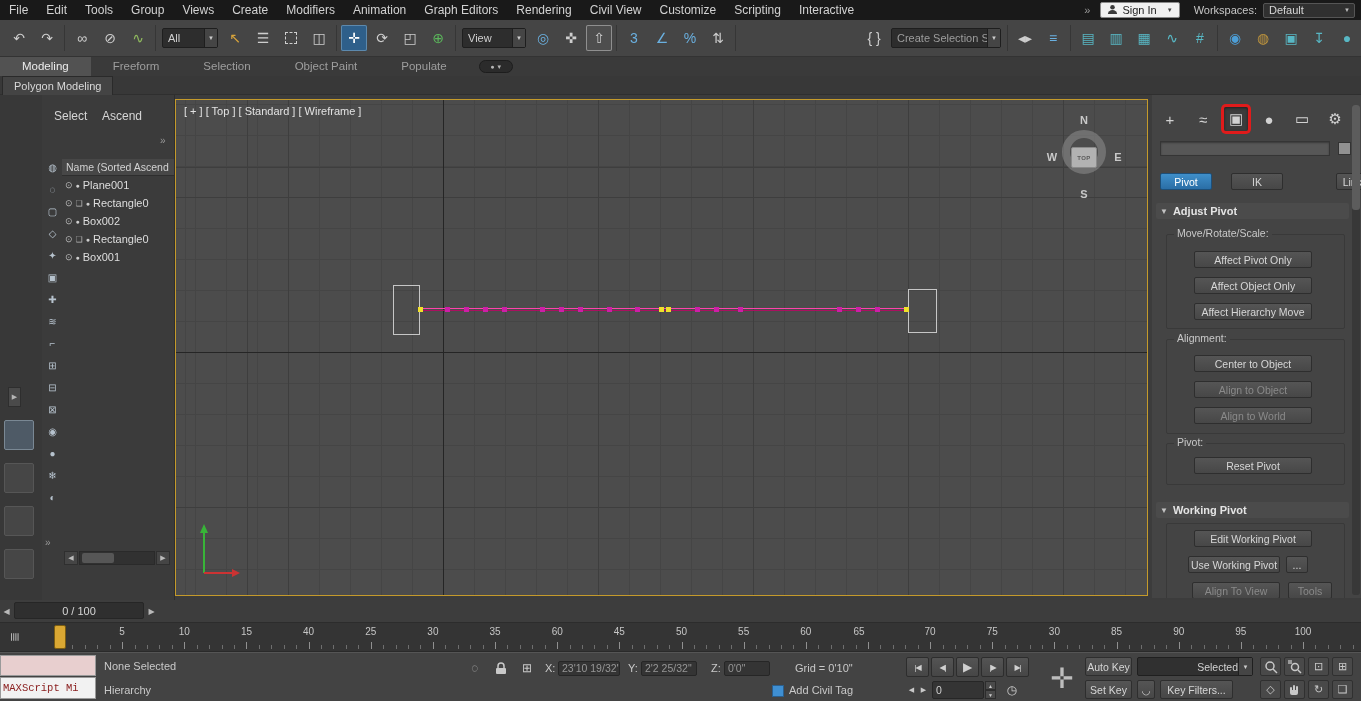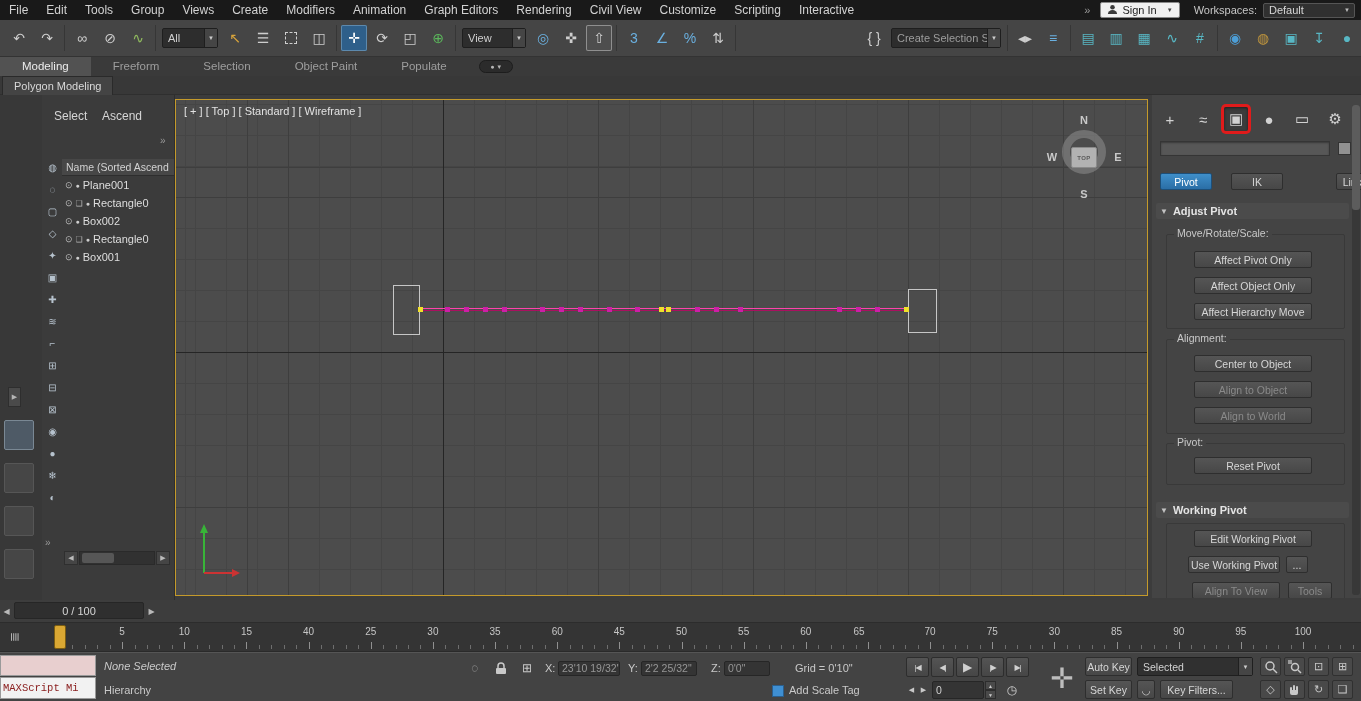--- a/index.html
+++ b/index.html
@@ -122,21 +122,21 @@
   #statusbar{position:absolute;left:0;top:652px;width:1361px;height:49px;background:#434343;border-top:1px solid #555;}
   #msx-top{position:absolute;left:0;top:2px;width:96px;height:21px;background:#e8cfcf;border:1px solid #9a9a9a;}
   #msx-bot{position:absolute;left:0;top:24px;width:96px;height:22px;background:#f2f2f2;border:1px solid #9a9a9a;color:#8b2020;font-family:"Liberation Mono",monospace;font-size:10.5px;line-height:20px;padding-left:2px;white-space:nowrap;overflow:hidden;}
   .slabel{position:absolute;font-size:11px;color:#c9c9c9;white-space:nowrap;}
   .numfield{position:absolute;background:#343434;border:1px solid #262626;border-radius:2px;color:#969696;font-size:10.5px;line-height:13px;padding:0 3px;white-space:nowrap;overflow:hidden;height:15px;}
   .s-ic{position:absolute;width:18px;height:18px;display:flex;align-items:center;justify-content:center;color:#c9c9c9;font-size:12px;}
   #playback{position:absolute;left:906px;top:4px;display:flex;gap:2px;}
   .pb-btn{width:23px;height:20px;background:linear-gradient(#545454,#464646);border:1px solid #2d2d2d;border-radius:2px;color:#d0d0d0;font-size:8px;display:flex;align-items:center;justify-content:center;letter-spacing:-1px;}
   .sbtn{position:absolute;height:19px;background:linear-gradient(#555,#474747);border:1px solid #2e2e2e;border-radius:2px;color:#d6d6d6;font-size:10.5px;display:flex;align-items:center;justify-content:center;}
   .sdd{position:absolute;background:#303030;border:1px solid #1f1f1f;border-radius:2px;display:flex;align-items:center;height:19px;}
-  .sdd .lbl{flex:1;padding-left:5px;color:#d2d2d2;font-size:10.5px;}
+  .sdd .lbl{flex:1;padding-left:5px;color:#d2d2d2;font-size:10.5px;text-align:right;}
   .sdd .arr{width:14px;height:100%;display:flex;align-items:center;justify-content:center;font-size:6px;color:#ccc;border-left:1px solid #1f1f1f;background:#454545;}
   .spin{position:absolute;width:11px;height:18px;display:flex;flex-direction:column;}
   .spin span{flex:1;display:flex;align-items:center;justify-content:center;font-size:5px;color:#ccc;background:#4a4a4a;border:1px solid #2d2d2d;}
   .nav-row{position:absolute;display:flex;gap:3px;}
   .nav-ic{width:21px;height:19px;background:#494949;border:1px solid #303030;border-radius:2px;display:flex;align-items:center;justify-content:center;color:#c9c9c9;font-size:11px;}
   #large-key{position:absolute;left:1045px;top:5px;width:34px;height:40px;display:flex;align-items:center;justify-content:center;font-size:28px;color:#bdbdbd;}
 </style>
 </head>
 <body>
 
@@ -556,42 +556,42 @@
         <div class="rlabel" style="left: 1166.7px;">90</div>
         <div class="rlabel" style="left: 1228.85px;">95</div>
         <div class="rlabel" style="left: 1291px;">100</div>
       </div>
     <div id="time-slider-handle" style="left: 54px;"></div>
   </div>
 
   <div id="statusbar">
     <div id="msx-top"></div>
     <div id="msx-bot">MAXScript Mi</div>
-    <span class="slabel" style="left:104px;top:7px;font-style:italic;">None Selected</span>
+    <span class="slabel" style="left:104px;top:7px;">None Selected</span>
     <span class="slabel" style="left:104px;top:31px;">Hierarchy</span>
 
     <div class="s-ic" style="left:466px;top:6px;">◌</div>
     <div class="s-ic" style="left:492px;top:6px;">
       <svg width="12" height="13">
           <rect x="1" y="6" width="10" height="6" rx="1" fill="#c9c9c9"></rect>
           <path d="M3 6 V4 a3 3 0 0 1 6 0 V6" fill="none" stroke="#c9c9c9" stroke-width="1.5"></path>
         </svg>
     </div>
     <div class="s-ic" style="left:518px;top:6px;">⊞</div>
 
     <span class="slabel" style="left:545px;top:9px;">X:</span>
     <div class="numfield" style="left:558px;top:8px;width:62px;">23'10 19/32"</div>
     <span class="slabel" style="left:628px;top:9px;">Y:</span>
     <div class="numfield" style="left:641px;top:8px;width:56px;">2'2 25/32"</div>
     <span class="slabel" style="left:711px;top:9px;">Z:</span>
     <div class="numfield" style="left:724px;top:8px;width:46px;">0'0"</div>
     <span class="slabel" style="left:795px;top:9px;">Grid = 0'10"</span>
 
     <div style="position:absolute;left:772px;top:32px;width:12px;height:12px;background:#3f8fd2;border:1px solid #2a5f8e;"></div>
-    <span class="slabel" style="left:789px;top:31px;">Add Scale Tag</span>
+    <span class="slabel" style="left:789px;top:31px;">Add Civil Tag</span>
 
     <div id="playback">
         <div class="pb-btn">|◀</div>
         <div class="pb-btn">◀|</div>
         <div class="pb-btn" style="font-size: 12px; letter-spacing: 0px;">▶</div>
         <div class="pb-btn">|▶</div>
         <div class="pb-btn">▶|</div>
       </div>
     <div class="s-ic" style="left:906px;top:28px;width:11px;font-size:7px;">◀</div>
     <div class="s-ic" style="left:918px;top:28px;width:11px;font-size:7px;">▶</div>

